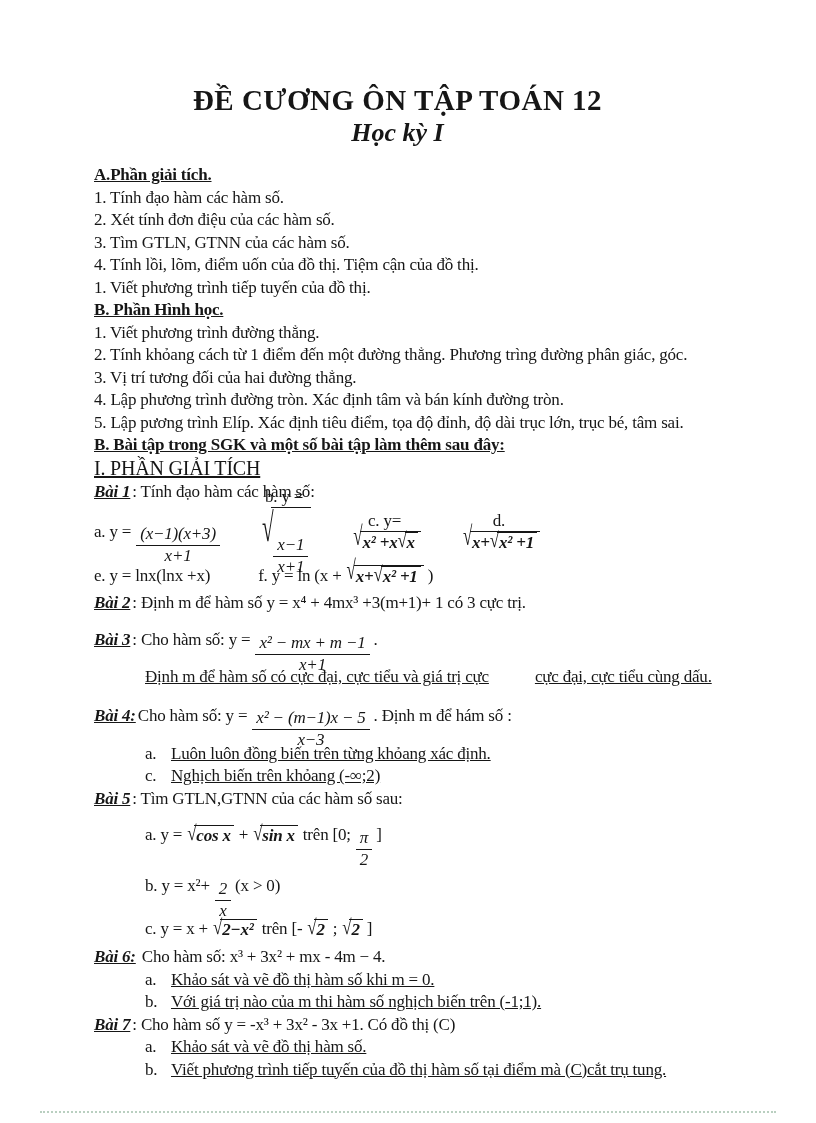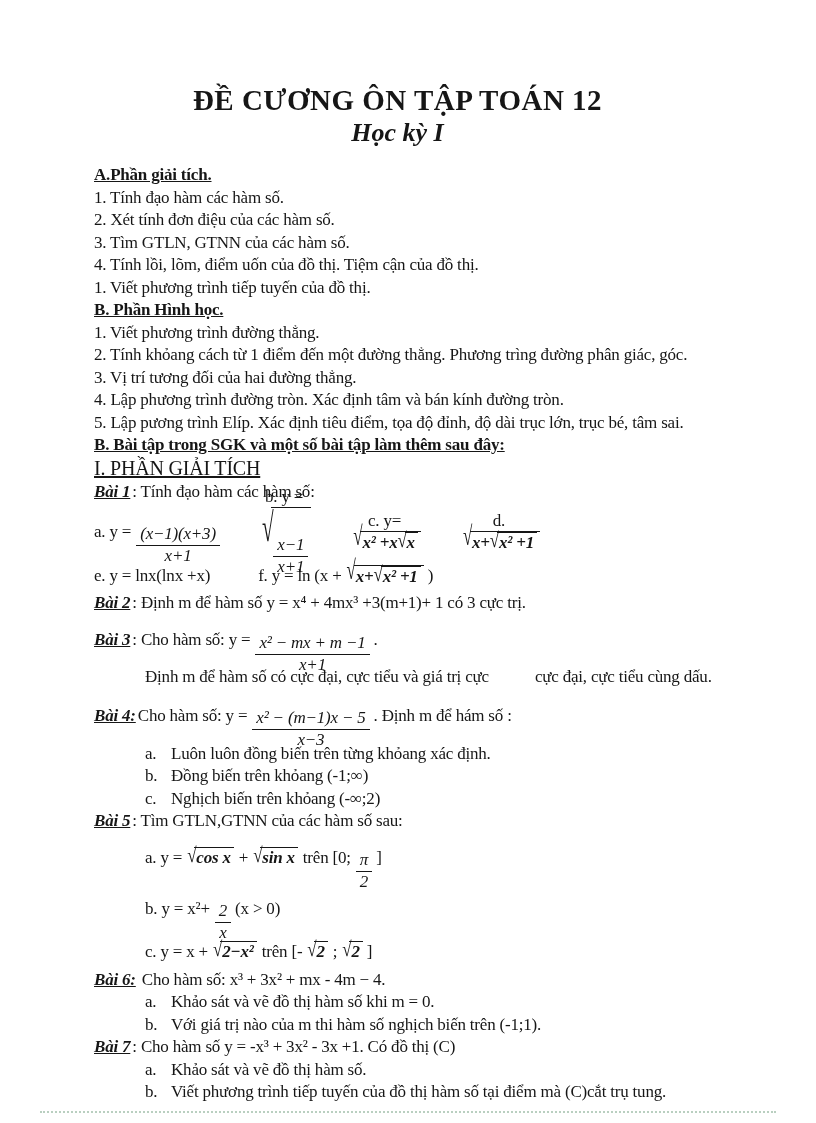--- a/index.html
+++ b/index.html
@@ -11,21 +11,21 @@
 
   .title { text-align:center; font-size:29px; font-weight:bold; line-height:36px; letter-spacing:0.5px; }
   .subtitle { text-align:center; font-size:26px; font-weight:bold; font-style:italic; line-height:30px; margin-bottom:16px; }
 
   .line { font-size:17px; line-height:22.5px; letter-spacing:-0.2px; white-space:nowrap; }
   .hd  { font-weight:bold; text-decoration:underline; }
   .hd2 { text-decoration:underline; font-size:20px; }
   .bl  { font-weight:bold; font-style:italic; text-decoration:underline; margin-right:2px; }
 
   
-  .ind  { margin-left:51px; }
+  .ind  { margin-left:51px;text-decoration:underline; }
   .mk   { display:inline-block; width:26px; }
 
   
   .frow { display:flex; align-items:center; font-size:17px; letter-spacing:-0.2px; }
   .r1   { height:56px; }
   .r2   { height:32px; }
   .b3row{ height:52px; }
   .b4row{ height:54px; }
   .b5a  { height:50px; margin-left:51px; }
   .b5b  { height:52px; margin-left:51px;align-items:center; }
@@ -143,21 +143,20 @@
   <div class="frow b4row">
     <span class="bl">Bài 4:</span>
     <span class="pf"> Cho hàm số: y =</span>
     <span class="frac">
       <span class="num">x² − (m−1)x − 5</span>
       <span class="den">x−3</span>
     </span>
     <span class="sf">. Định m để hám số :</span>
   </div>
   <div class="line ind"><span class="mk">a.</span><span>Luôn luôn đồng biến trên từng khỏang xác định.</span></div>
-  <div class="line ind"><span class="mk">b.</span><span>Đồng biến trên khỏang (-1;∞)</span></div>
   <div class="line ind"><span class="mk">c.</span><span>Nghịch biến trên khỏang (-∞;2)</span></div>
 
   <div class="line">
     <span class="bl">Bài 5</span><span>: Tìm GTLN,GTNN của các hàm số sau:</span>
   </div>
   <div class="frow b5a">
     <span class="pf">a. y =</span>
     <span class="sqrt"><span class="sq">√</span><span class="rad">cos x</span></span>
     <span class="mid">+</span>
     <span class="sqrt"><span class="sq">√</span><span class="rad">sin x</span></span>

